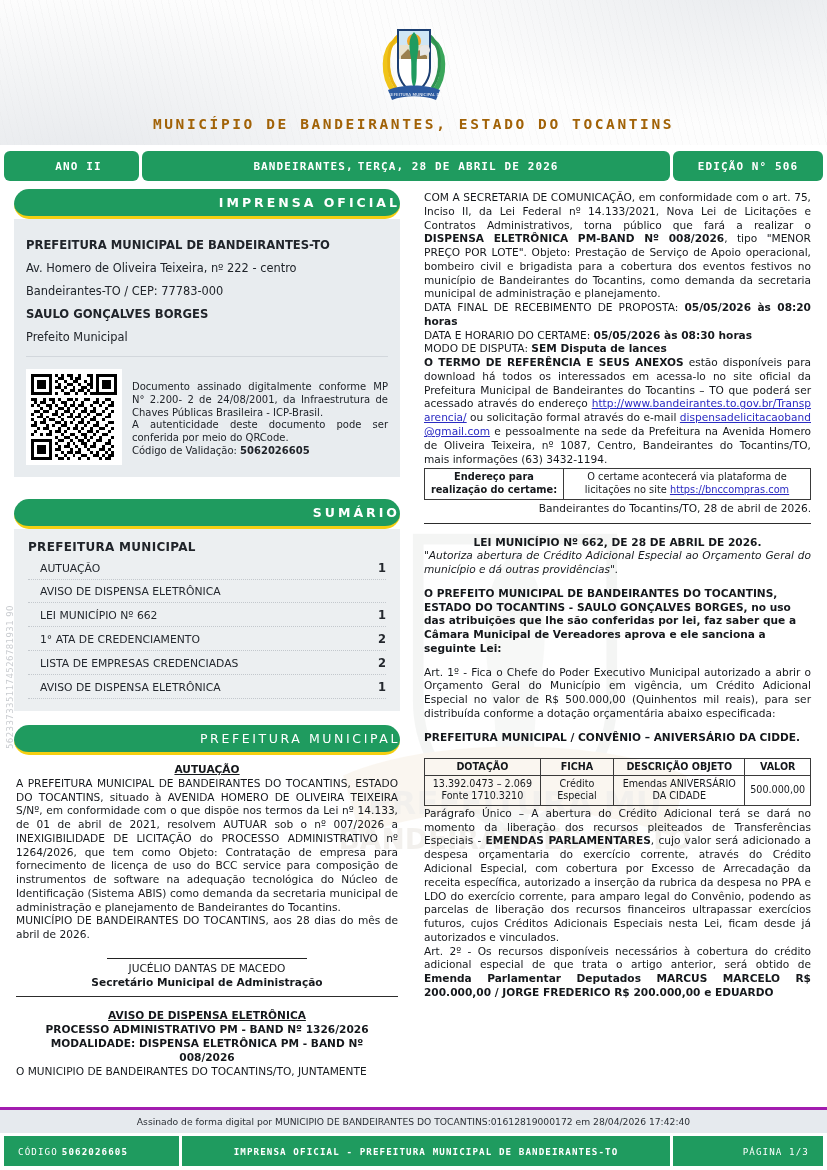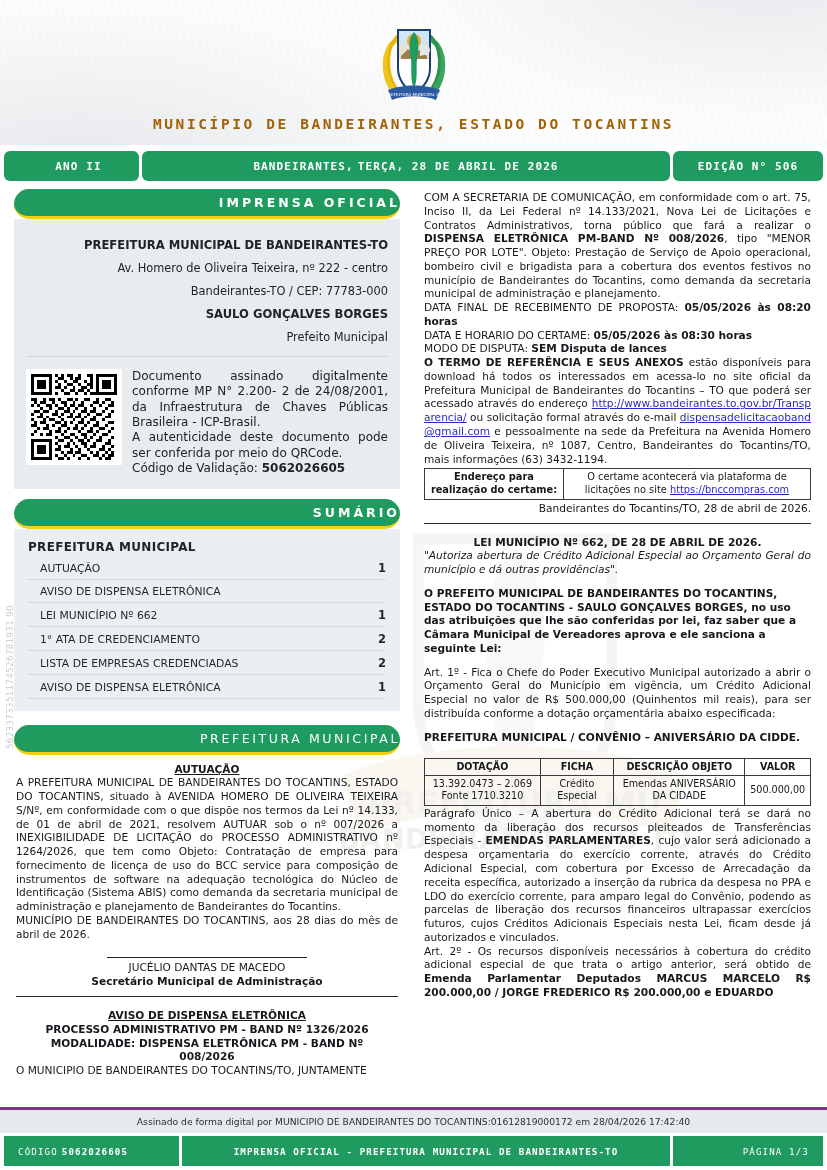--- a/index.html
+++ b/index.html
@@ -111,31 +111,31 @@
     border-radius: 15px;
   }
   .sec-head.thin { font-weight:400; letter-spacing:2.6px; font-size:12.5px;}
   .panel {
     background: var(--panel);
     padding: 10px 12px 12px 12px;
     margin: 0 8px;
   }
 
   
-  .io-line { text-align:right; font-size: 11.4px; color:#20242a; margin: 9px 0; }
+  .io-line { text-align:left; font-size: 11.4px; color:#20242a; margin: 9px 0; }
   .io-line.b { font-weight:700; font-size:11.6px;}
   .io-sep { height:1px; background:#d2d7dc; margin: 12px 0 10px 0;}
   .qrrow { display:flex; gap:10px; align-items:flex-start; padding-top:2px;}
   .qrbox { width: 96px; height: 96px; background:#fff; padding:5px; flex:none;}
   .qrimg { width:100%; height:100%; }
-  .qrtext { font-size:12px; line-height:1.28; color:#20242a; text-align:justify;}
+  .qrtext { font-size:10px; line-height:1.28; color:#20242a; text-align:justify;margin-top:12px;}
   .qrtext b{font-weight:700;}
 
   
-  .sum-wrap { margin-top: 10px; position:relative; z-index:2;}
+  .sum-wrap { margin-top: 22px; position:relative; z-index:2;}
   .sum-panel { background:#eceff1; padding: 8px 14px 12px 14px; margin:0 8px;}
   .sum-group { font-weight:700; font-size:12px; color:#20242a; letter-spacing:.3px; padding: 3px 0 2px 0;}
   .sum-item {
     display:flex; align-items:flex-end; justify-content:space-between;
     font-size: 10.8px; color:#24282e;
     padding: 5px 0 4px 12px;
     border-bottom: 1px dotted #c3c8cd;
   }
   .sum-item .pg { font-weight:700; font-size:11.5px; padding-left:8px;}
 

